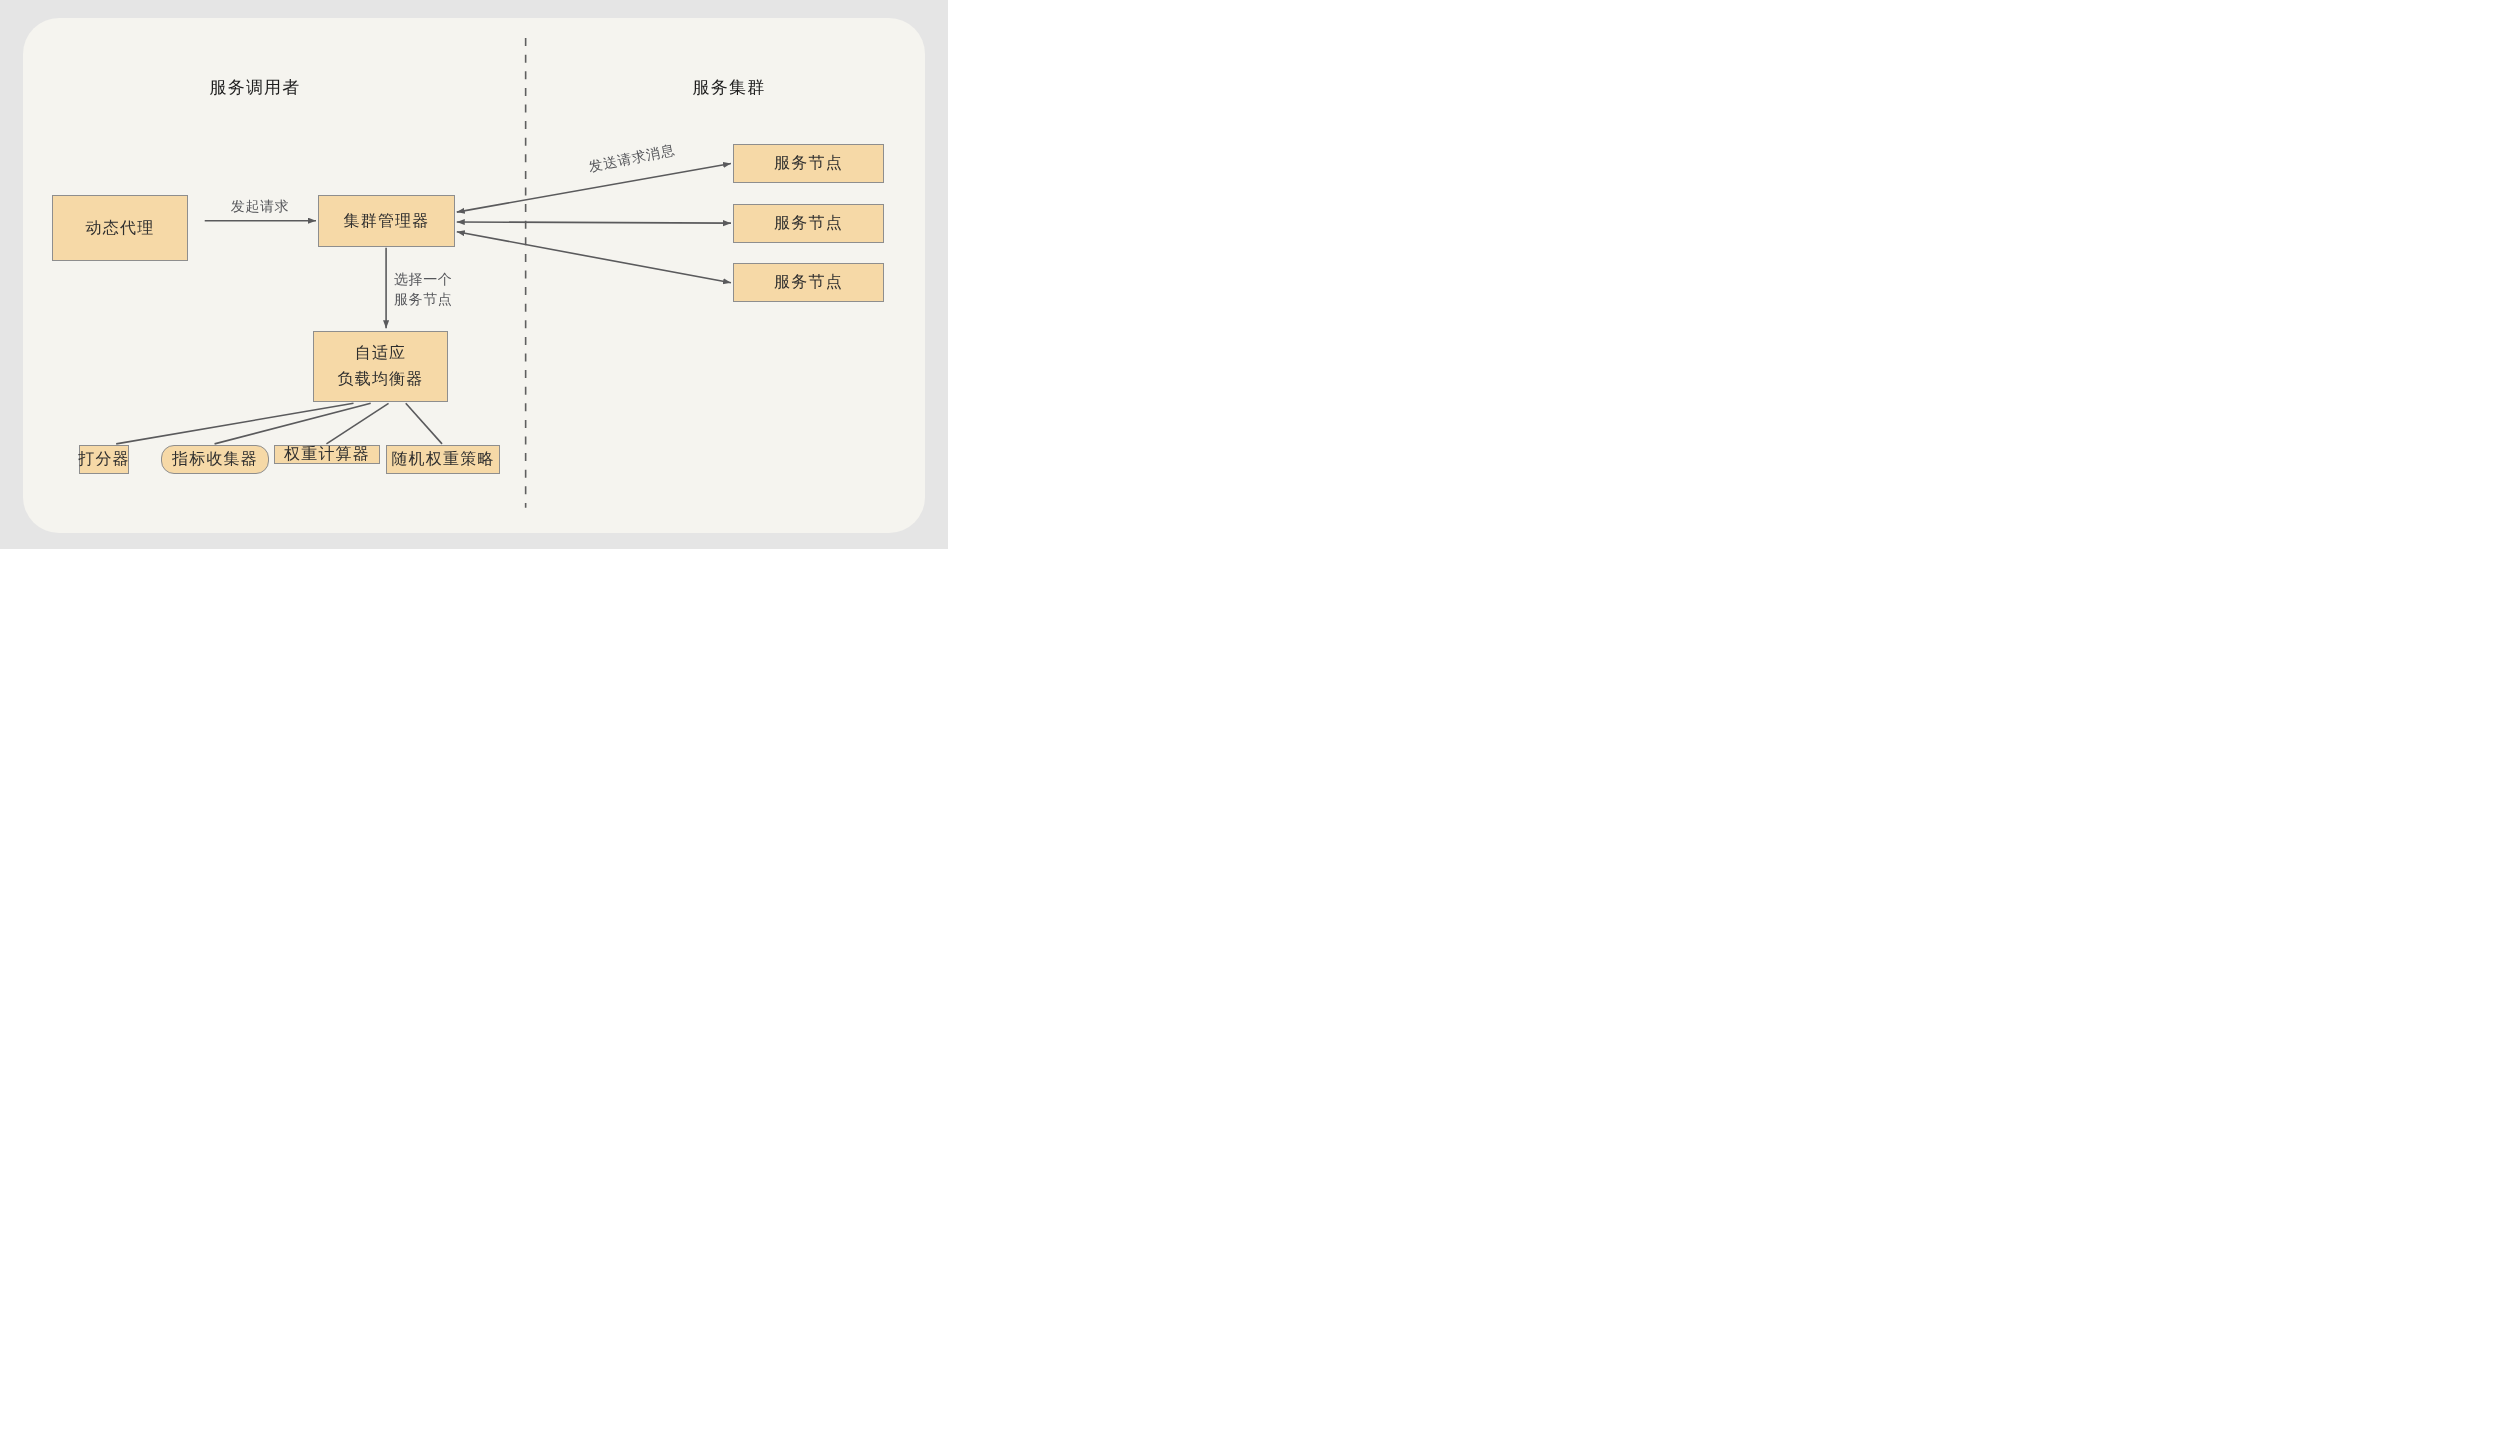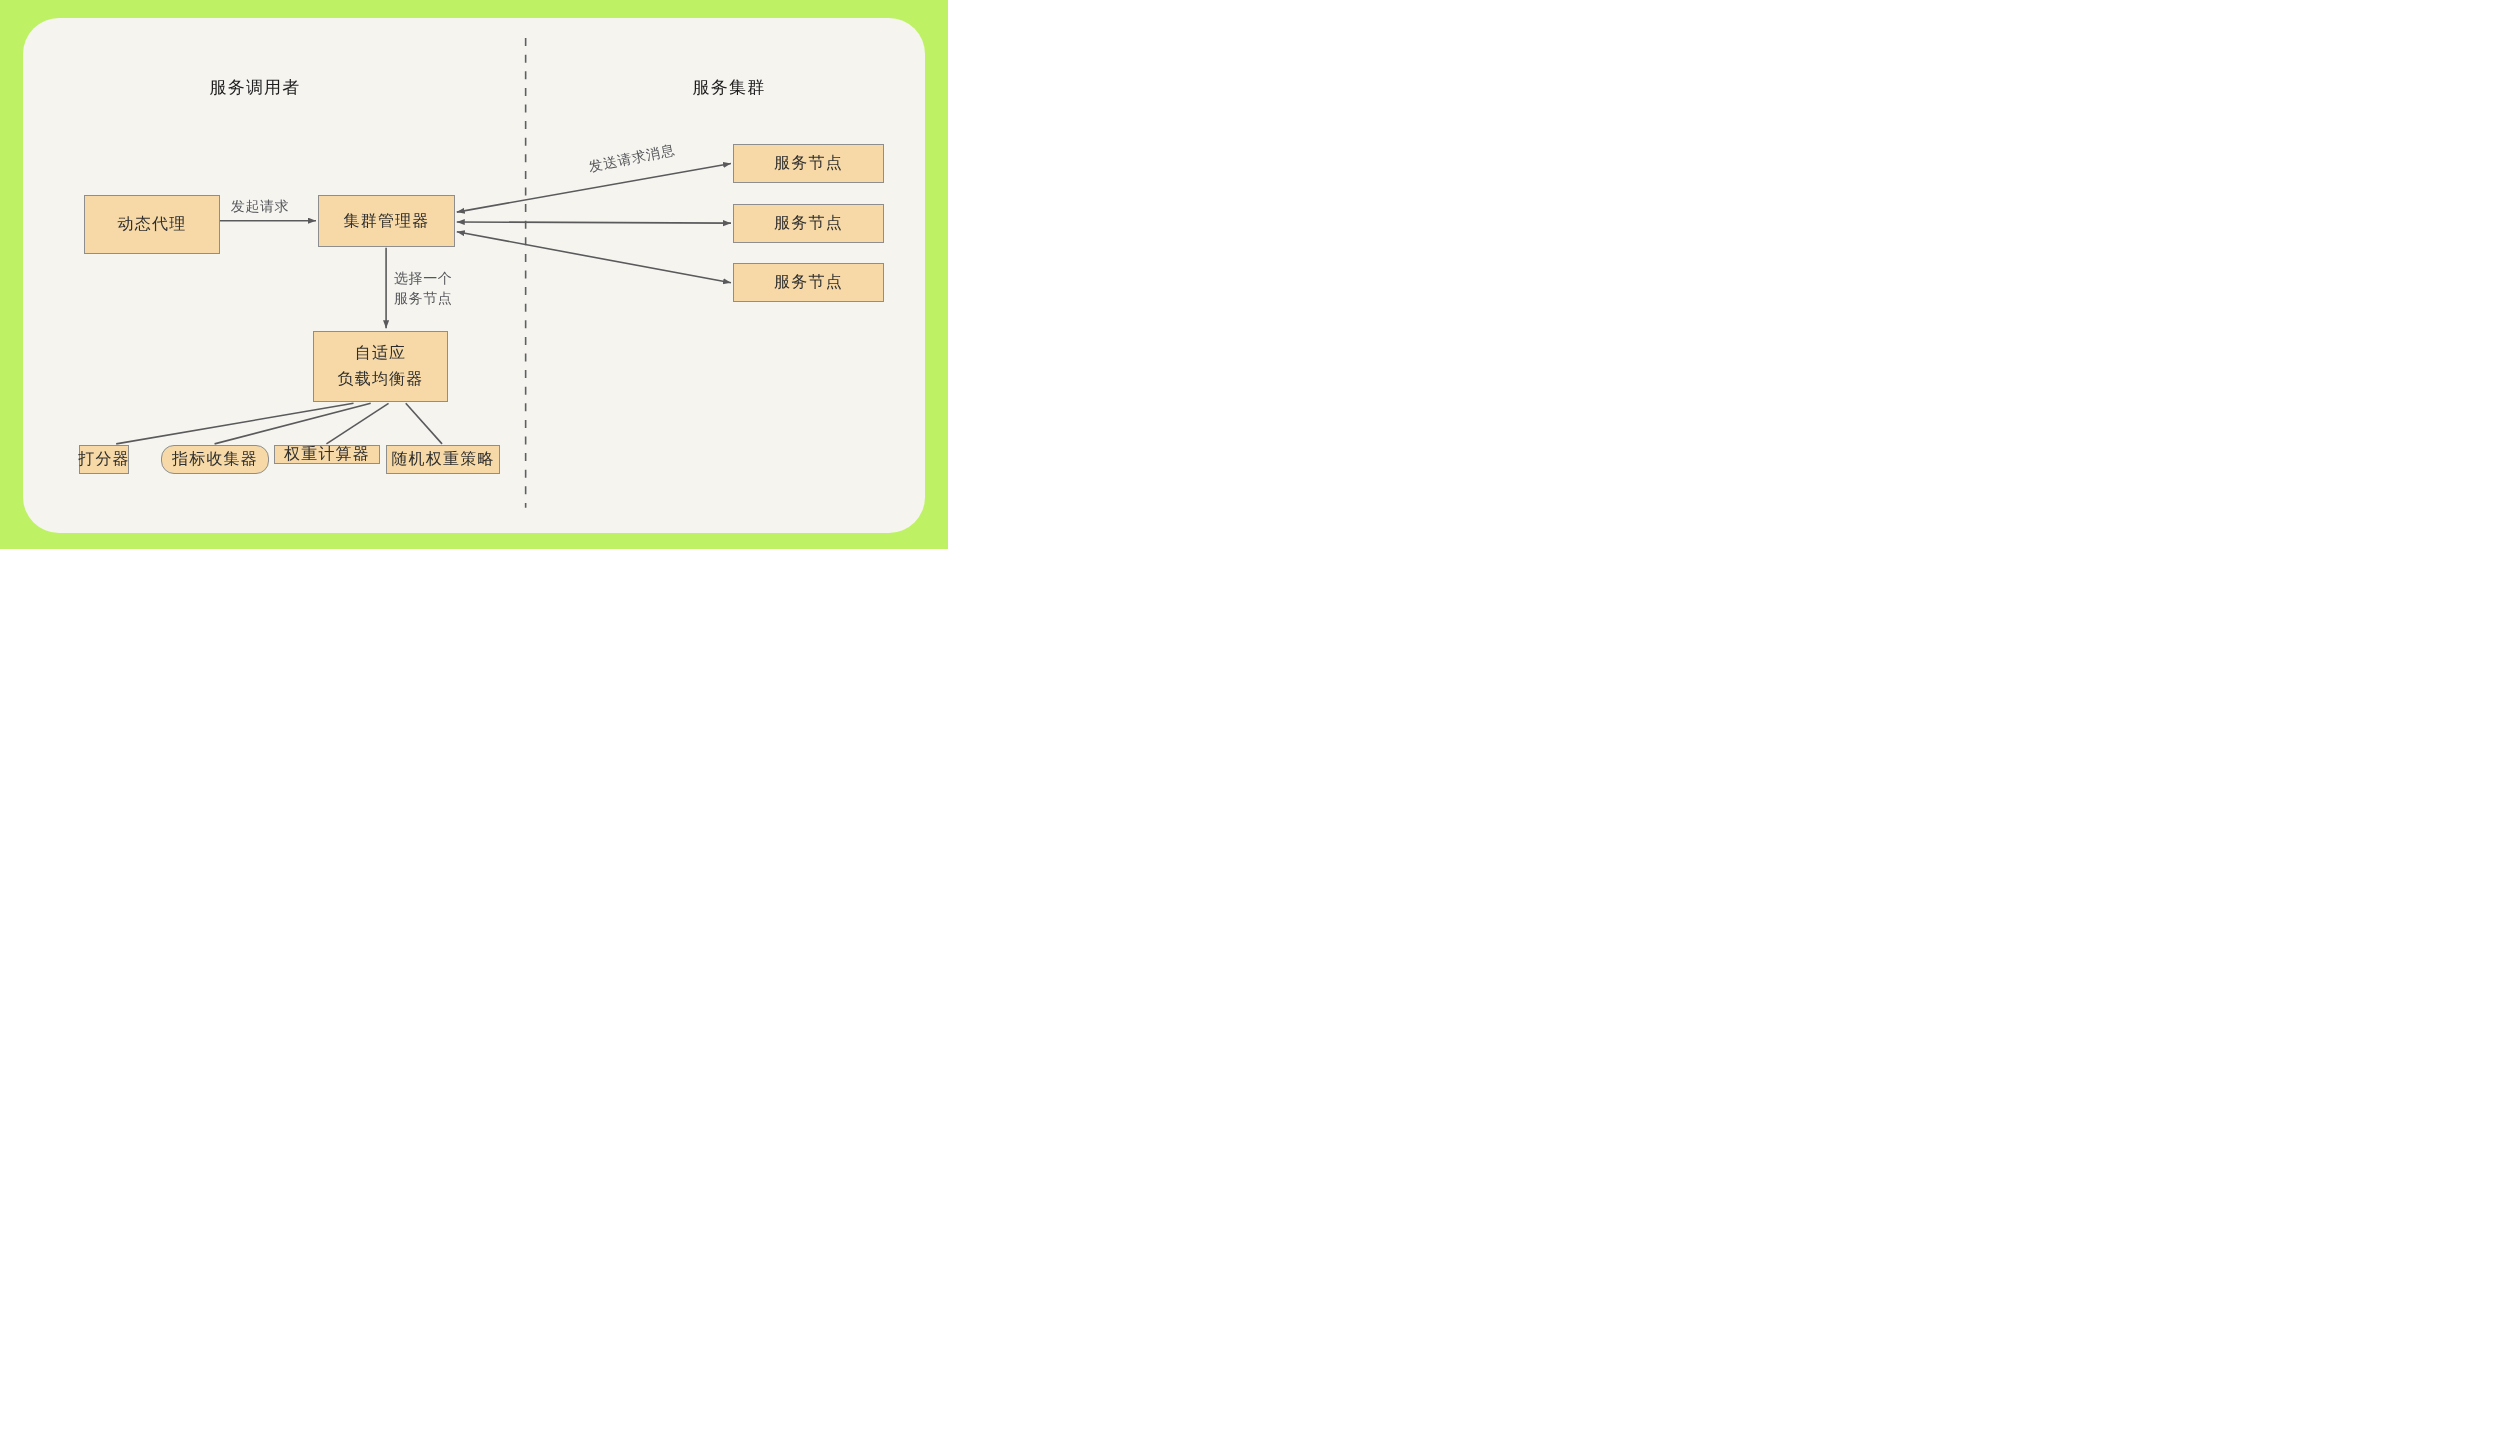--- a/index.html
+++ b/index.html
@@ -5,23 +5,22 @@
   html, body {
     margin: 0;
     padding: 0;
     background: #ffffff;
     font-family: "Liberation Sans", "DejaVu Sans", sans-serif;
   }
   .page {
     position: relative;
     width: 948px;
     height: 549px;
-    background: #bef264;
+    background: #e5e5e5;
     overflow: hidden;
-    font-family: Liberation Serif, serif;
   }
   .card {
     position: absolute;
     left: 23.4px;
     top: 18.4px;
     width: 902px;
     height: 515px;
     background: #f5f4ef;
     border-radius: 36px;
   }
@@ -99,21 +98,21 @@
 
     <line x1="575" y1="656" x2="189" y2="722" stroke="#5a5a5c" stroke-width="2.6"></line>
     <line x1="603" y1="656" x2="349" y2="722" stroke="#5a5a5c" stroke-width="2.6"></line>
     <line x1="632" y1="656" x2="531" y2="722" stroke="#5a5a5c" stroke-width="2.6"></line>
     <line x1="660" y1="656" x2="719" y2="722" stroke="#5a5a5c" stroke-width="2.6"></line>
   </svg>
 
   <div class="section-title" style="left:255px; top:87px;">服务调用者</div>
   <div class="section-title" style="left:729px; top:87px;">服务集群</div>
 
-  <div class="box" style="left:84px; top:195px; width:136px; height:59px;">动态代理</div>
+  <div class="box" style="left:52px; top:195px; width:136px; height:66px;">动态代理</div>
 
   <div class="box" style="left:318px; top:195px; width:137px; height:52px;">集群管理器</div>
 
   <div class="box" style="left:733px; top:144px; width:151px; height:39px;">服务节点</div>
   <div class="box" style="left:733px; top:204px; width:151px; height:39px;">服务节点</div>
   <div class="box" style="left:733px; top:263px; width:151px; height:39px;">服务节点</div>
 
   <div class="box" style="left:313px; top:331px; width:135px; height:71px;">
     <span>自适应</span>
     <span class="line2">负载均衡器</span>

